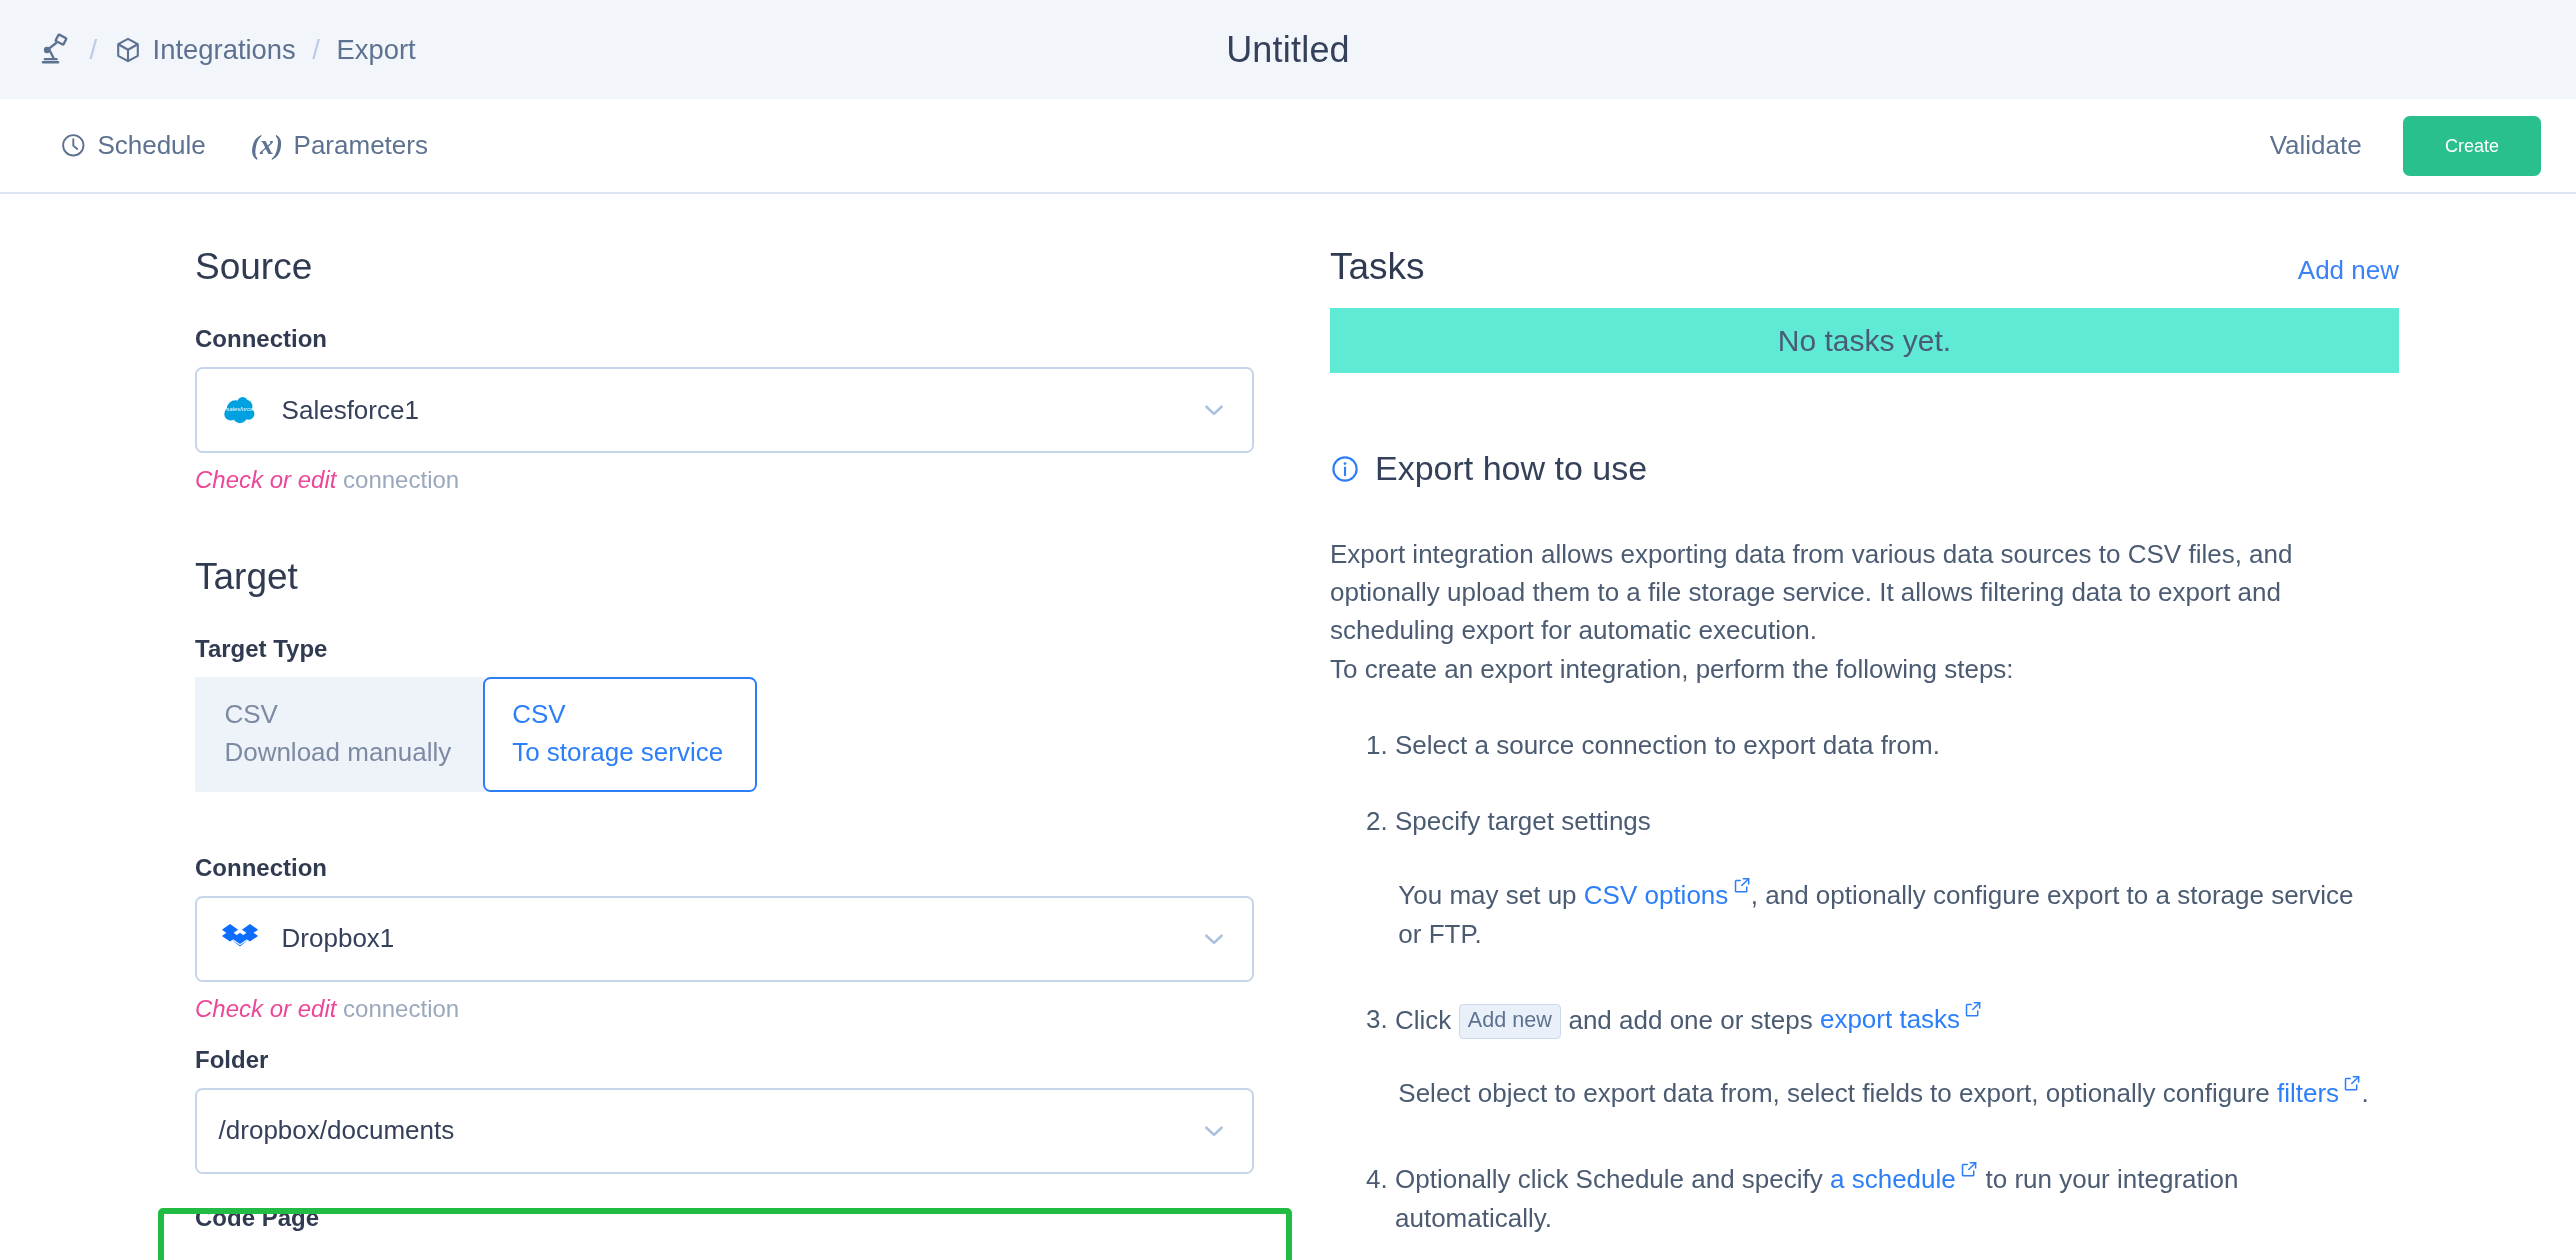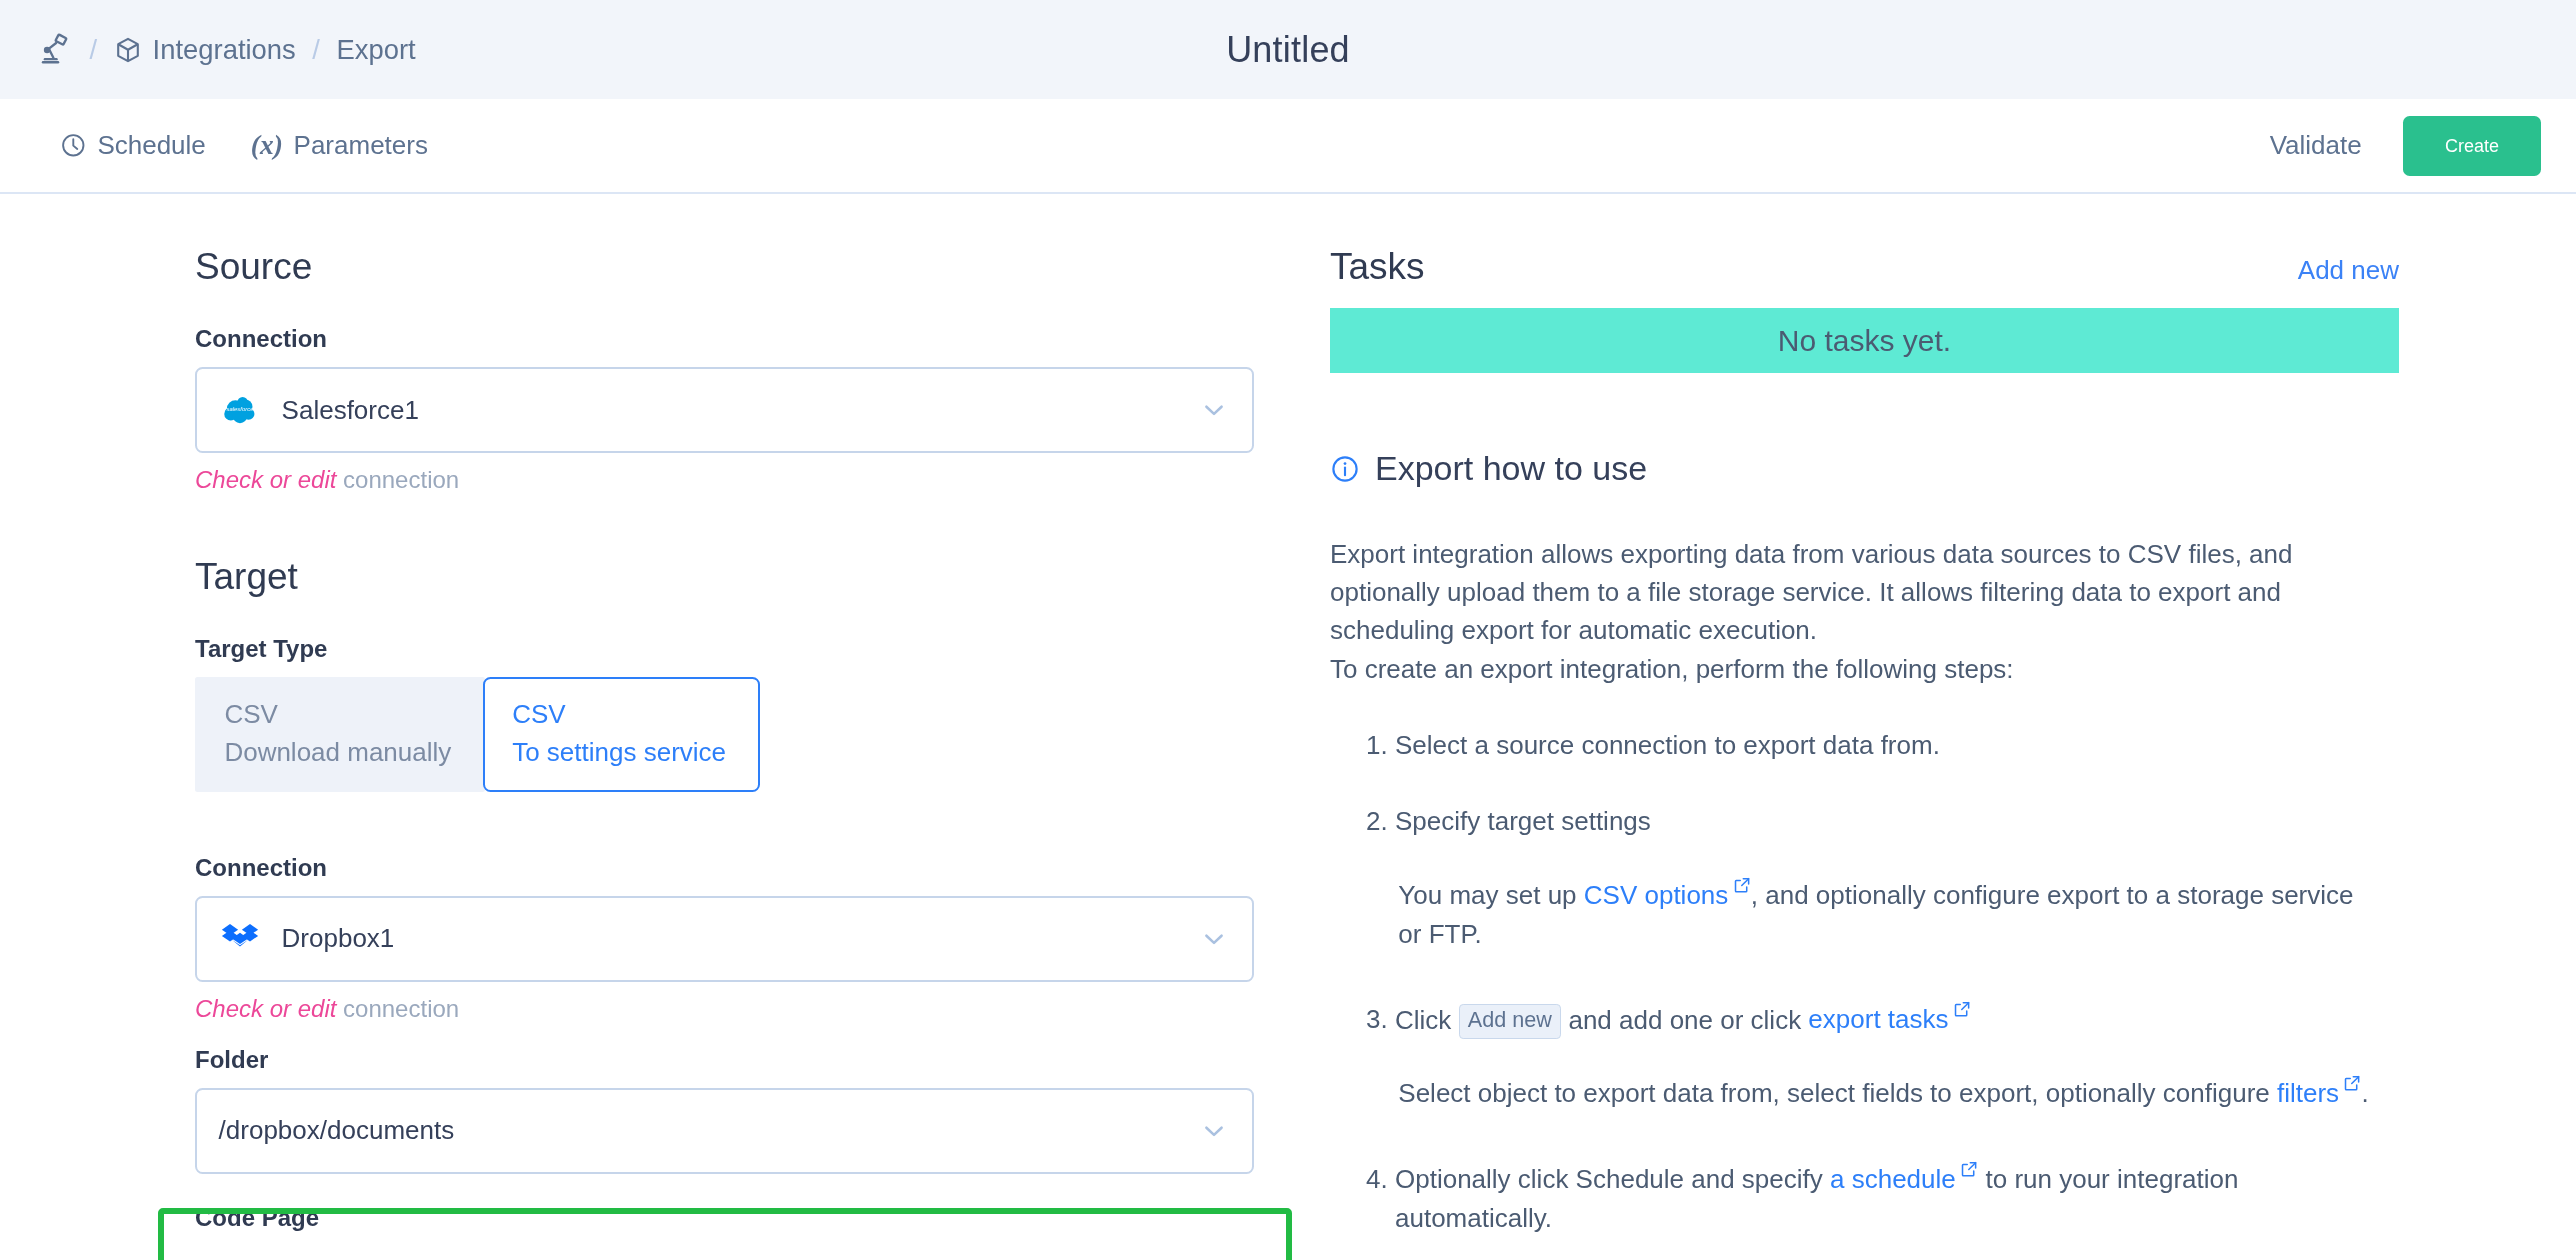--- a/index.html
+++ b/index.html
@@ -409,21 +409,21 @@
 
     <div>
       <div class="field-label">Target Type</div>
       <div class="seg-group">
         <div class="seg seg-off">
           <div class="seg-line1">CSV</div>
           <div class="seg-line2">Download manually</div>
         </div>
         <div class="seg seg-on">
           <div class="seg-line1">CSV</div>
-          <div class="seg-line2">To settings service</div>
+          <div class="seg-line2">To storage service</div>
         </div>
       </div>
     </div>
 
     <div class="spacer-lg"></div>
 
     <div>
       <div class="field-label">Connection</div>
       <div class="select-box">
         <span class="select-icon">
@@ -500,21 +500,21 @@
         <span>Specify target settings</span>
         <div class="step-sub">
           <span>You may set up </span><a class="xlink"><span>CSV options</span><span class="ext"><svg width="18.3" height="18.3" viewBox="0 0 24 24" fill="none" stroke="#2d7ff9" stroke-width="2" stroke-linecap="round" stroke-linejoin="round">
                   <path d="M13.5 3.5H20.5V10.5"></path>
                   <path d="M20.5 3.5 11.5 12.5"></path>
                   <path d="M18 14.5v5.2a1 1 0 0 1-1 1H4.3a1 1 0 0 1-1-1V7a1 1 0 0 1 1-1h5.2"></path>
                 </svg></span></a><span>, and optionally configure export to a storage service or FTP.</span>
         </div>
       </li>
       <li>
-        <span>Click </span><span class="kbd">Add new</span><span> and add one or click </span><a class="xlink"><span>export tasks</span><span class="ext"><svg width="18.3" height="18.3" viewBox="0 0 24 24" fill="none" stroke="#2d7ff9" stroke-width="2" stroke-linecap="round" stroke-linejoin="round">
+        <span>Click </span><span class="kbd">Add new</span><span> and add one or steps </span><a class="xlink"><span>export tasks</span><span class="ext"><svg width="18.3" height="18.3" viewBox="0 0 24 24" fill="none" stroke="#2d7ff9" stroke-width="2" stroke-linecap="round" stroke-linejoin="round">
                 <path d="M13.5 3.5H20.5V10.5"></path>
                 <path d="M20.5 3.5 11.5 12.5"></path>
                 <path d="M18 14.5v5.2a1 1 0 0 1-1 1H4.3a1 1 0 0 1-1-1V7a1 1 0 0 1 1-1h5.2"></path>
               </svg></span></a>
         <div class="step-sub">
           <span>Select object to export data from, select fields to export, optionally configure </span><a class="xlink"><span>filters</span><span class="ext"><svg width="18.3" height="18.3" viewBox="0 0 24 24" fill="none" stroke="#2d7ff9" stroke-width="2" stroke-linecap="round" stroke-linejoin="round">
                   <path d="M13.5 3.5H20.5V10.5"></path>
                   <path d="M20.5 3.5 11.5 12.5"></path>
                   <path d="M18 14.5v5.2a1 1 0 0 1-1 1H4.3a1 1 0 0 1-1-1V7a1 1 0 0 1 1-1h5.2"></path>
                 </svg></span></a><span>.</span>

